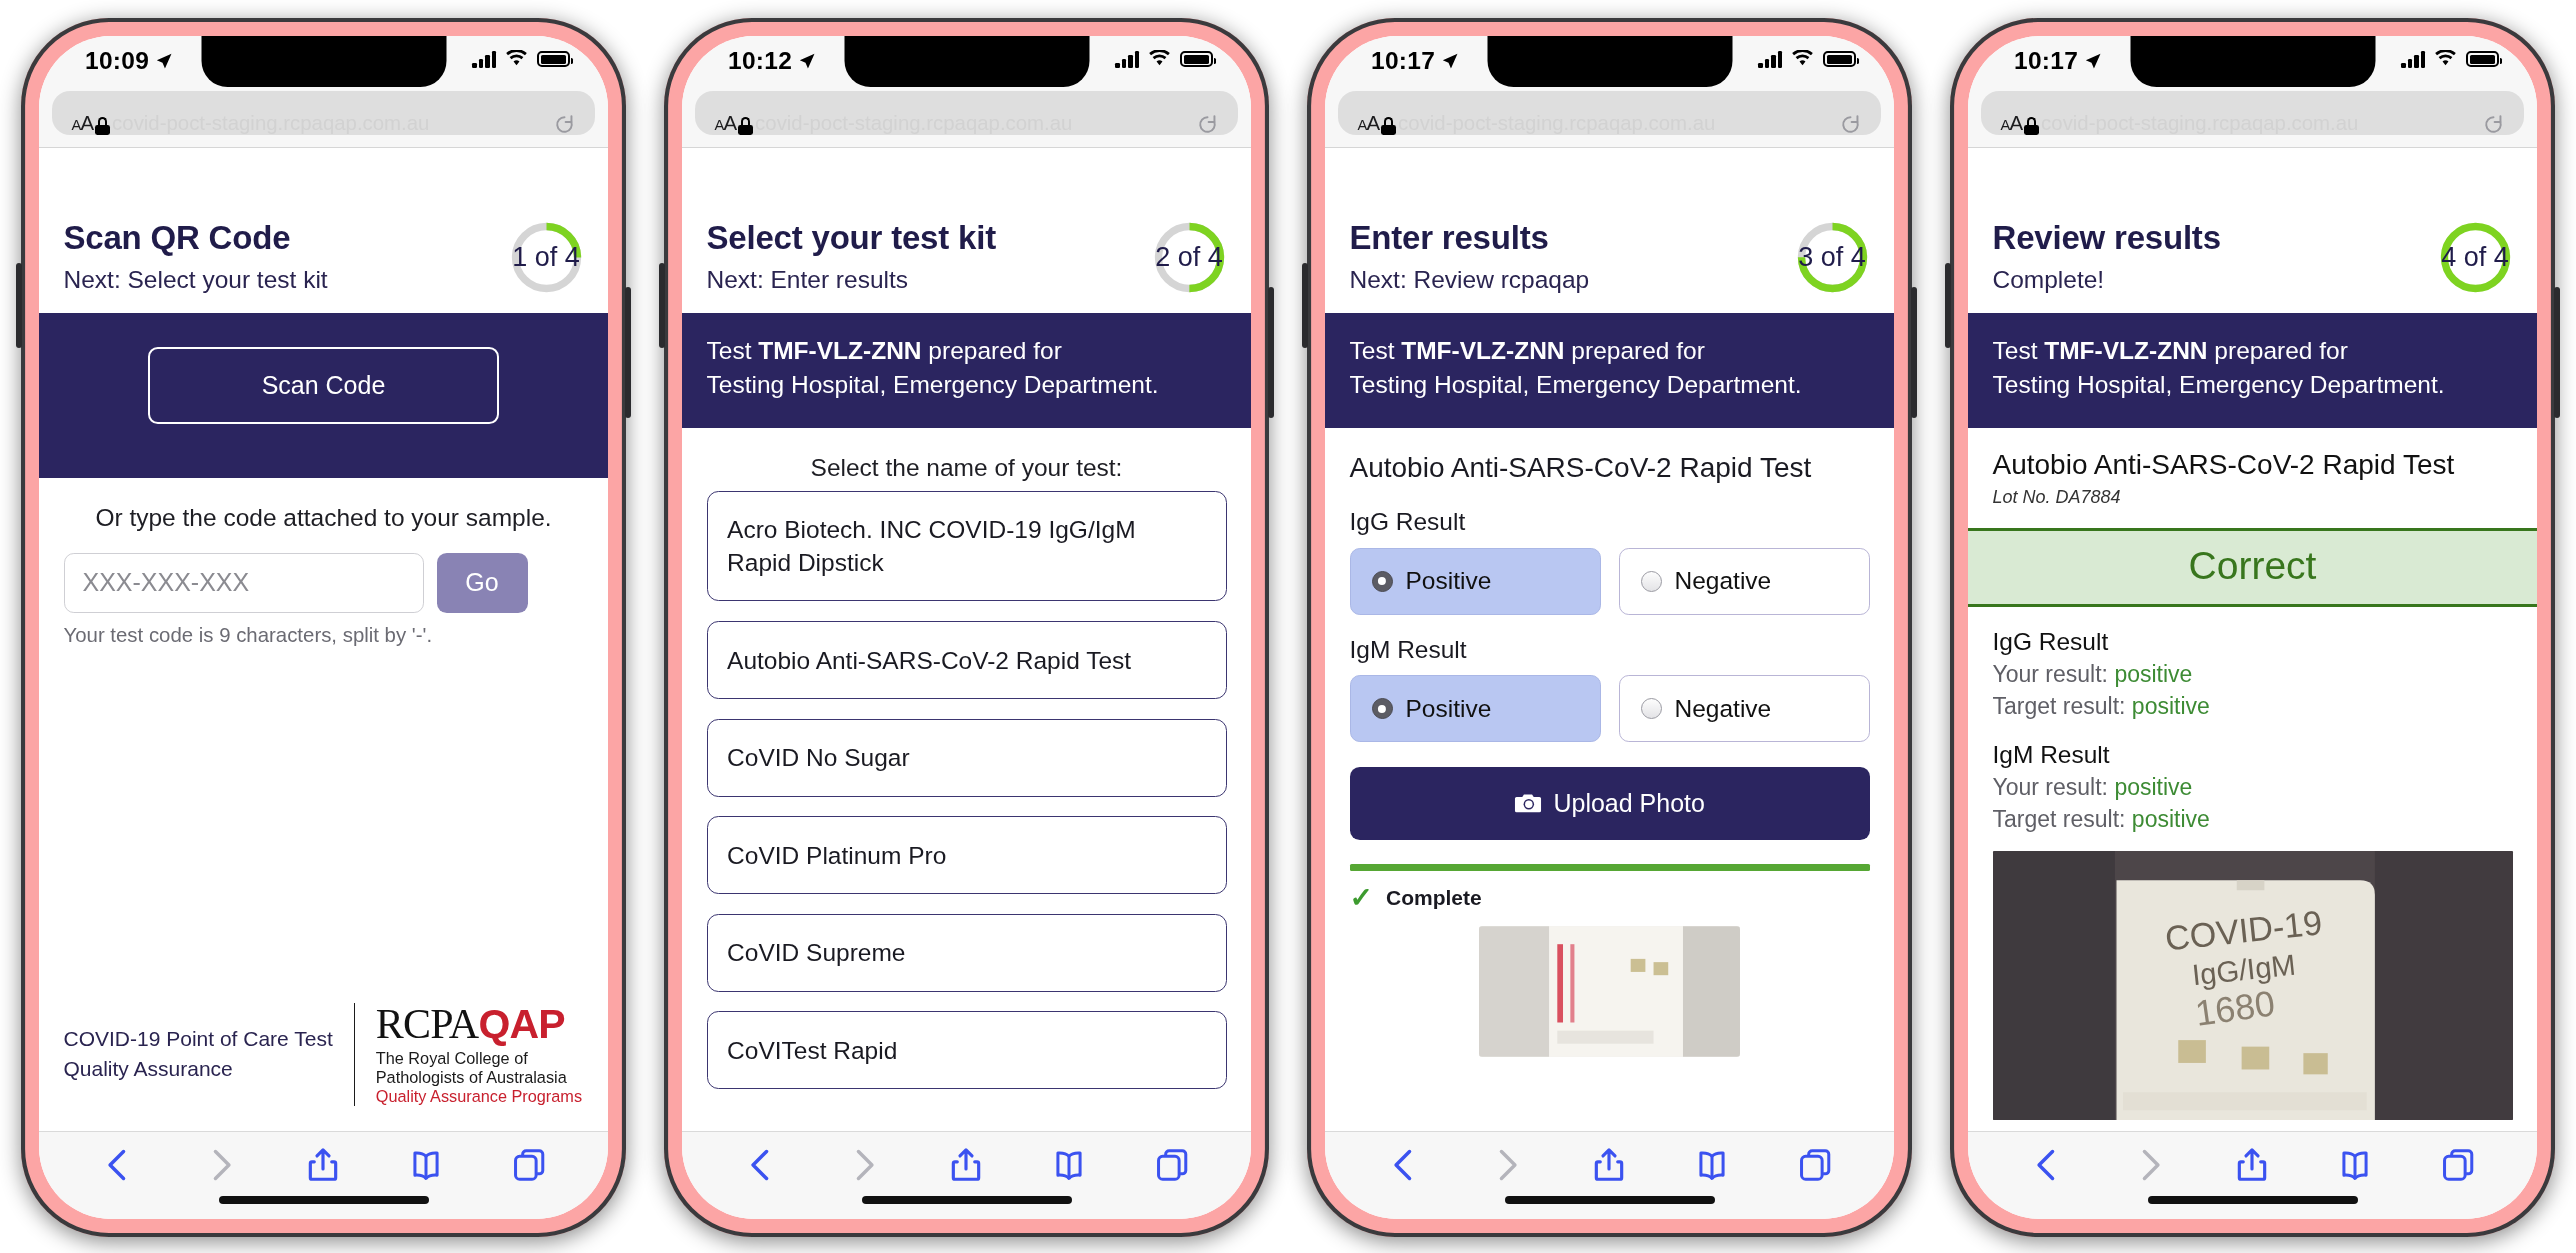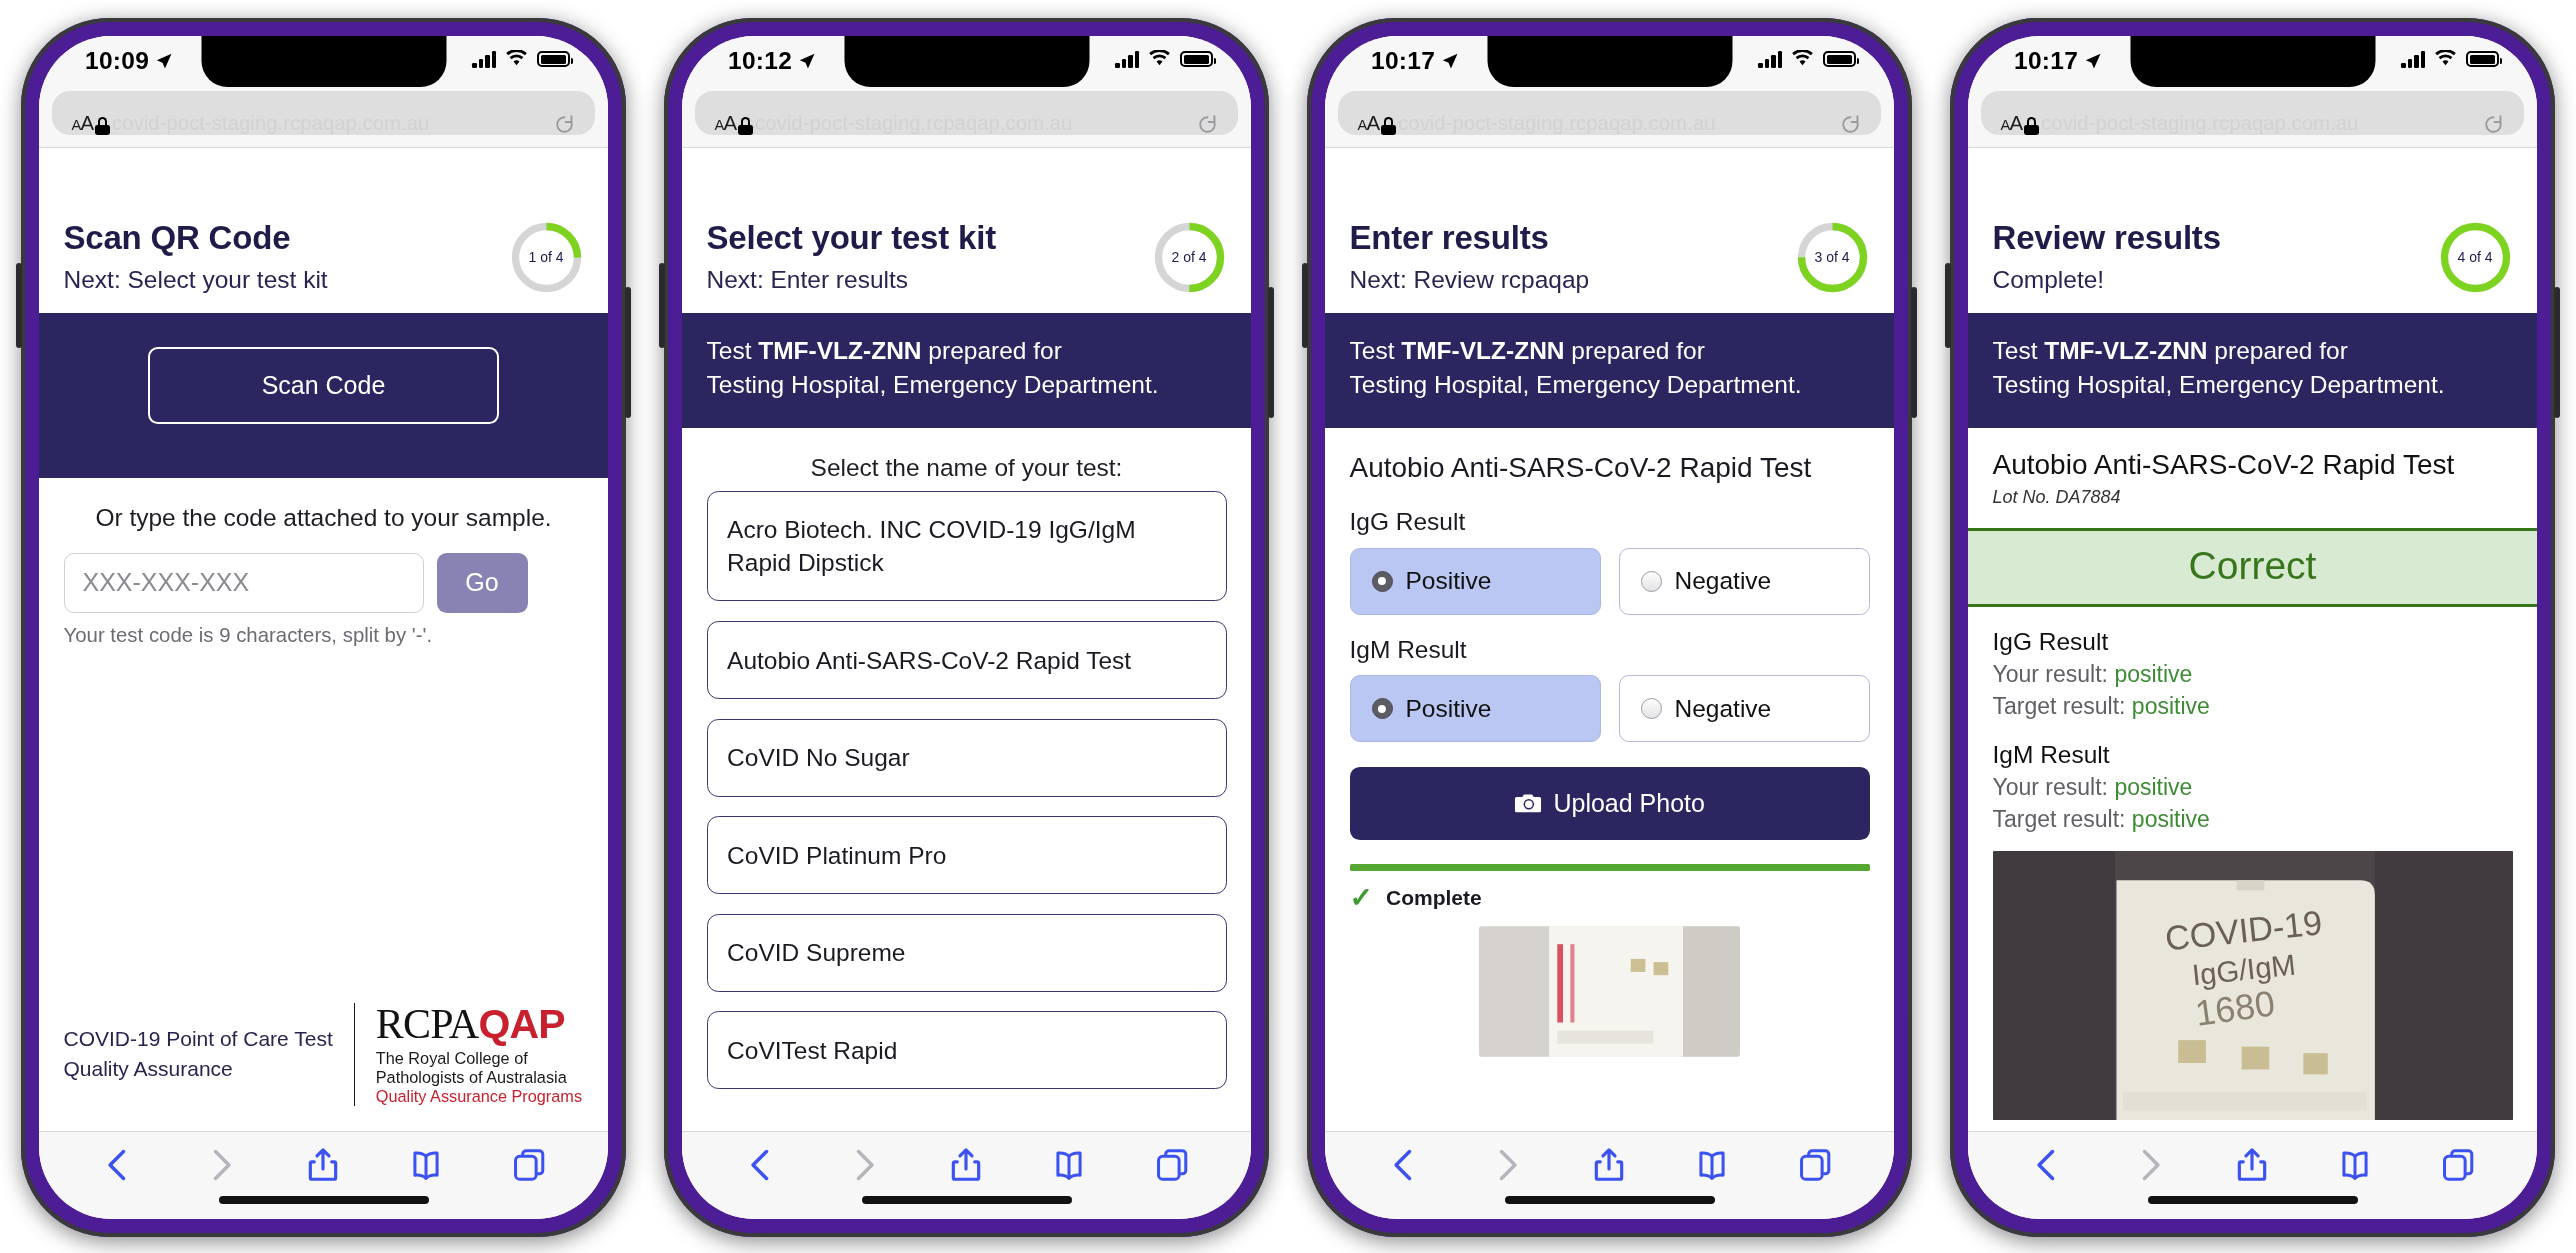--- a/index.html
+++ b/index.html
@@ -14,21 +14,21 @@
     position: absolute; inset: 0;
     display: flex; align-items: center; justify-content: space-between;
     padding: 0 21px;
   }
 
   
   .phone {
     position: relative;
     width: 605px; height: 1219px;
     border-radius: 88px;
-    background: #4c1d95;
+    background: #fca5a5;
     box-shadow: 0 0 0 4.1px #3a3a3d inset, 0 4.9px 21px rgba(0,0,0,.45);
     flex: 0 0 auto;
   }
   .phone::before {  
     content: ""; position: absolute; left: -4.9px; top: 245px;
     width: 5.7px; height: 85px; border-radius: 3.3px; background: #2b2b2e;
   }
   .phone::after {   
     content: ""; position: absolute; right: -4.9px; top: 269px;
     width: 5.7px; height: 131px; border-radius: 3.3px; background: #2b2b2e;
@@ -118,21 +118,21 @@
   .p-head h1 {
     font-size: 33px; font-weight: 700; color: #201c4a; line-height: 1.1;
     letter-spacing: -0.2px;
   }
   .p-head .sub {
     margin-top: 9.8px; font-size: 24.5px; color: #2a2450; font-weight: 400;
   }
   .ring { width: 75px; height: 75px; flex: 0 0 auto; position: relative; }
   .ring .lbl {
     position:absolute; inset:0; display:flex; align-items:center; justify-content:center;
-    font-size: 14px; color:#201c4a;
+    font-size: 27px; color:#201c4a;
   }
   .banner {
     background: #2b2560; color:#fff; padding: 21px 24.5px 24.5px;
     font-size: 24.5px; line-height: 1.42;
   }
   .banner .code { font-weight: 700; }
 
   .body-pad { padding: 0 24.5px; }
   .prompt { font-size: 24.5px; color:#1e1e24; padding: 26px 0 4.9px; text-align: center; }
 

